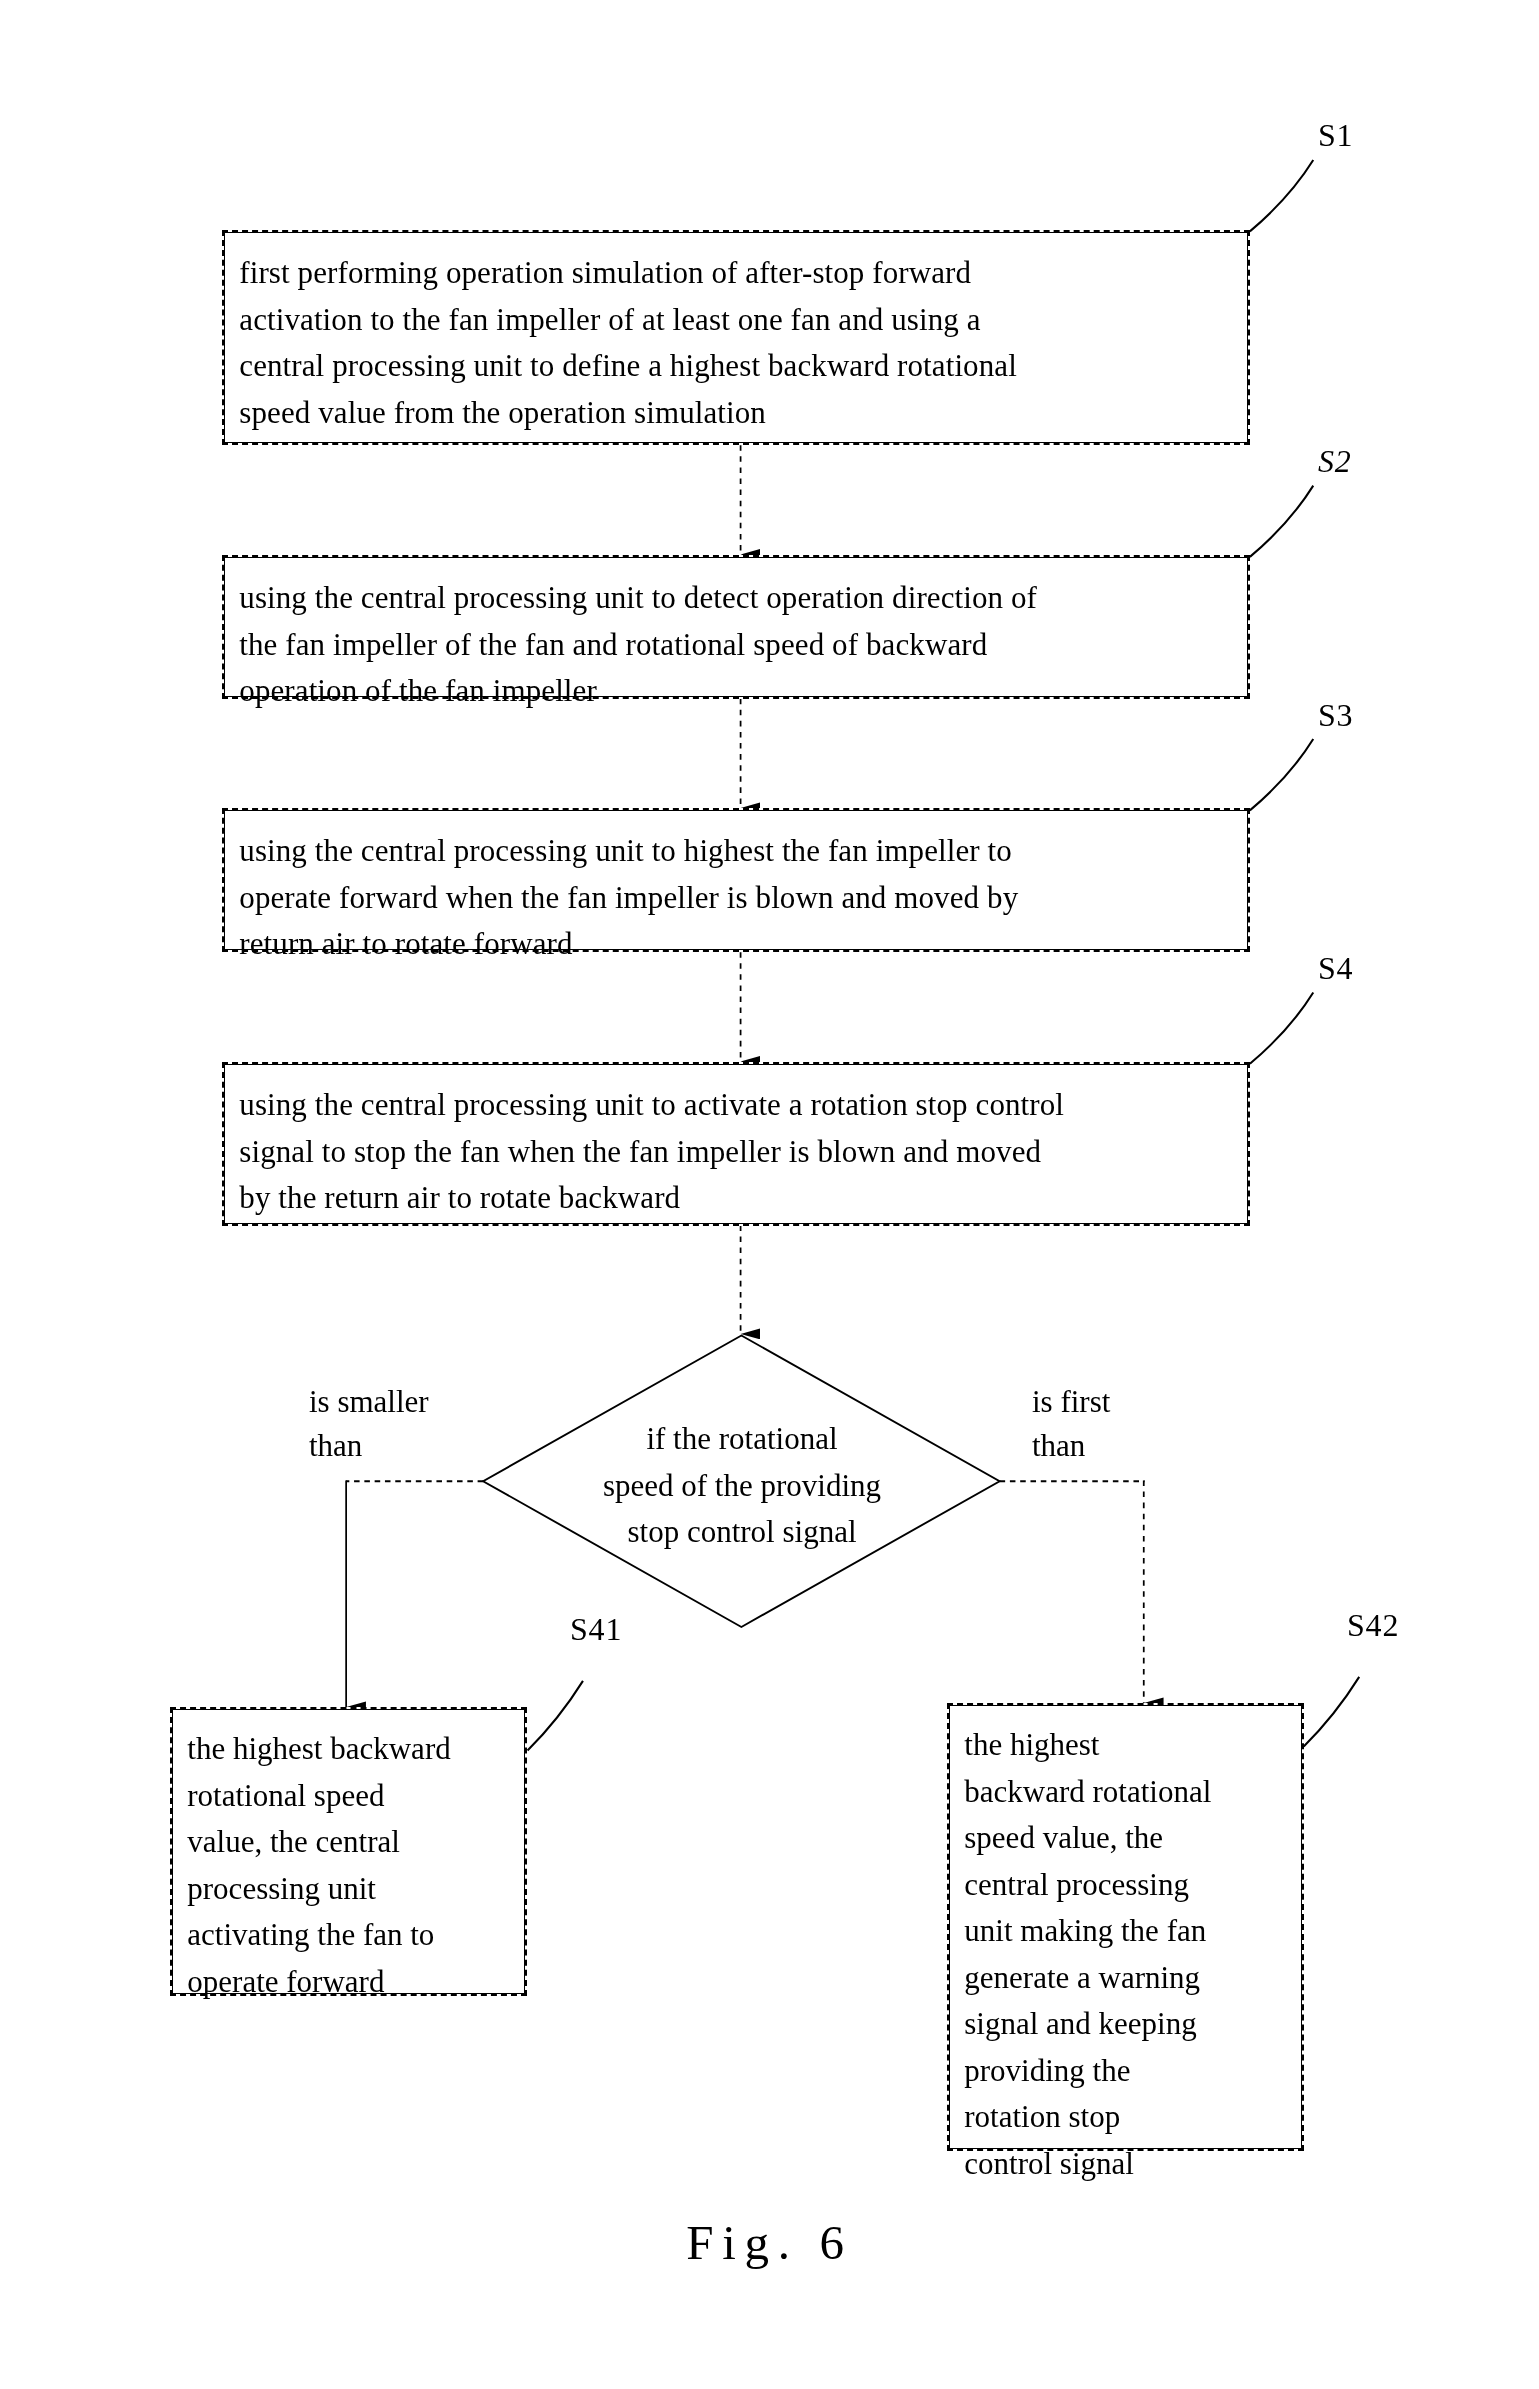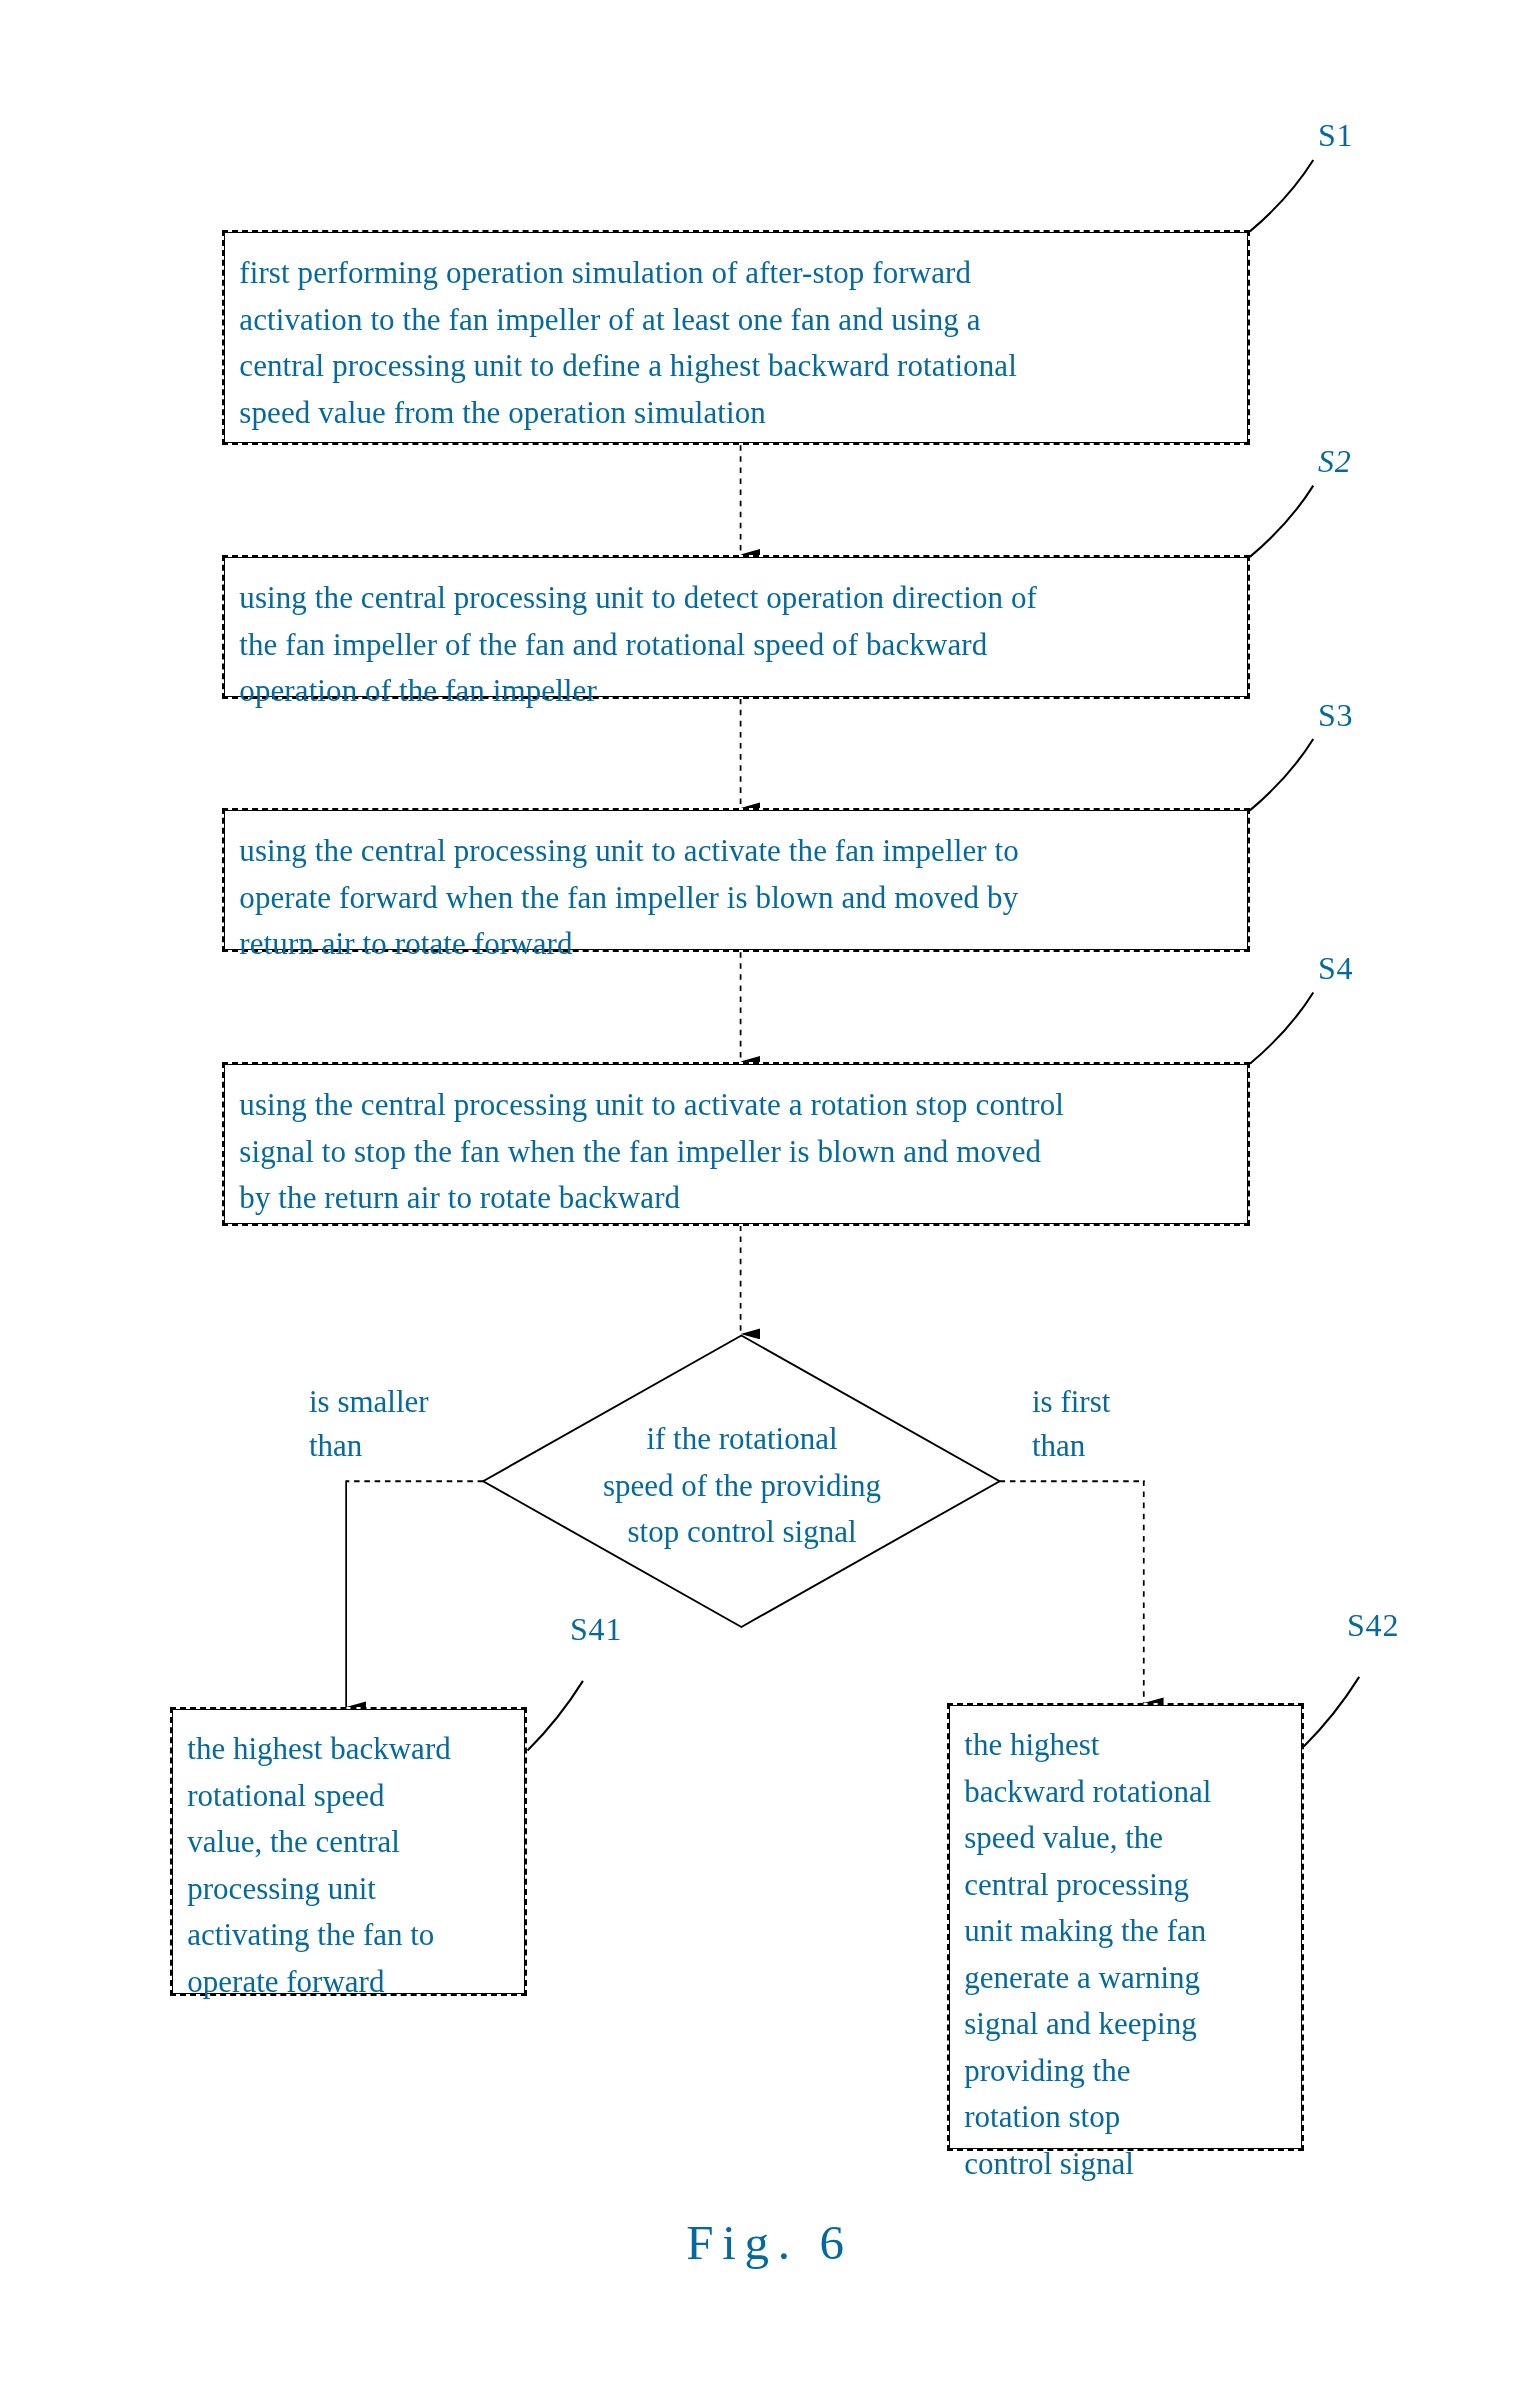--- a/index.html
+++ b/index.html
@@ -8,21 +8,21 @@
     padding: 0;
     background: #ffffff;
   }
   #page {
     position: relative;
     width: 1539px;
     height: 2389px;
     background: #ffffff;
     overflow: hidden;
     font-family: "Liberation Serif", "DejaVu Serif", serif;
-    color: #0369a1;
+    color: #000000;
   }
   
   #wires {
     position: absolute;
     left: 0; top: 0;
     width: 1539px;
     height: 2389px;
     pointer-events: none;
   }
 
@@ -167,21 +167,21 @@
   <div class="proc-box" style="left:222px; top:555px; width:1028px; height:144px;">
     <div class="inner">
       <div class="proc-text">using the central processing unit to detect operation direction of
 the fan impeller of the fan and rotational speed of backward
 operation of the fan impeller</div>
     </div>
   </div>
 
   <div class="proc-box" style="left:222px; top:808px; width:1028px; height:144px;">
     <div class="inner">
-      <div class="proc-text">using the central processing unit to activate the fan impeller to
+      <div class="proc-text">using the central processing unit to highest the fan impeller to
 operate forward when the fan impeller is blown and moved by
 return air to rotate forward</div>
     </div>
   </div>
 
   <div class="proc-box" style="left:222px; top:1062px; width:1028px; height:164px;">
     <div class="inner">
       <div class="proc-text">using the central processing unit to activate a rotation stop control
 signal to stop the fan when the fan impeller is blown and moved
 by the return air to rotate backward</div>

